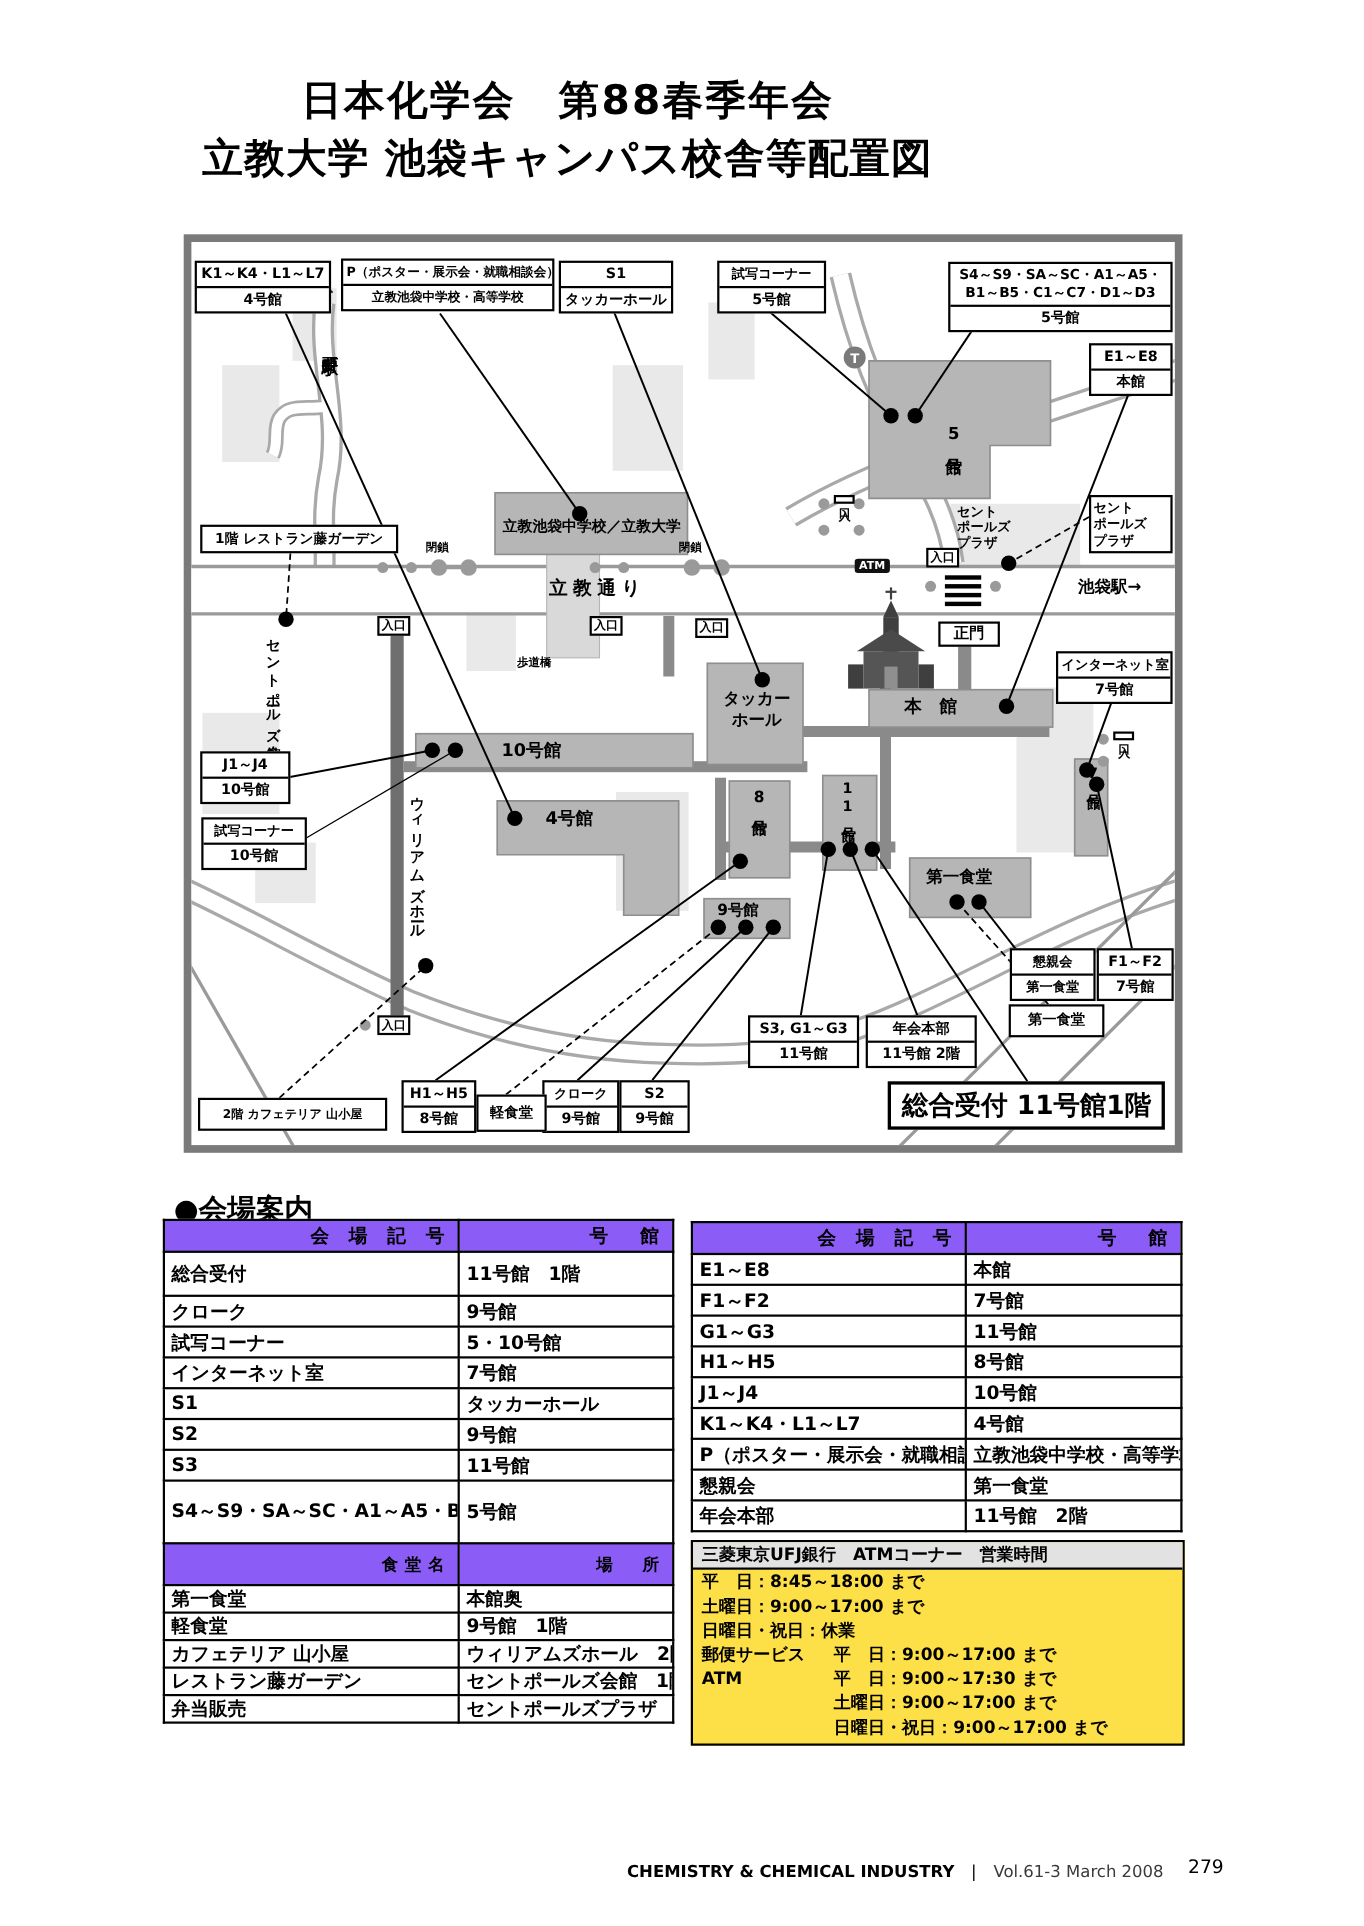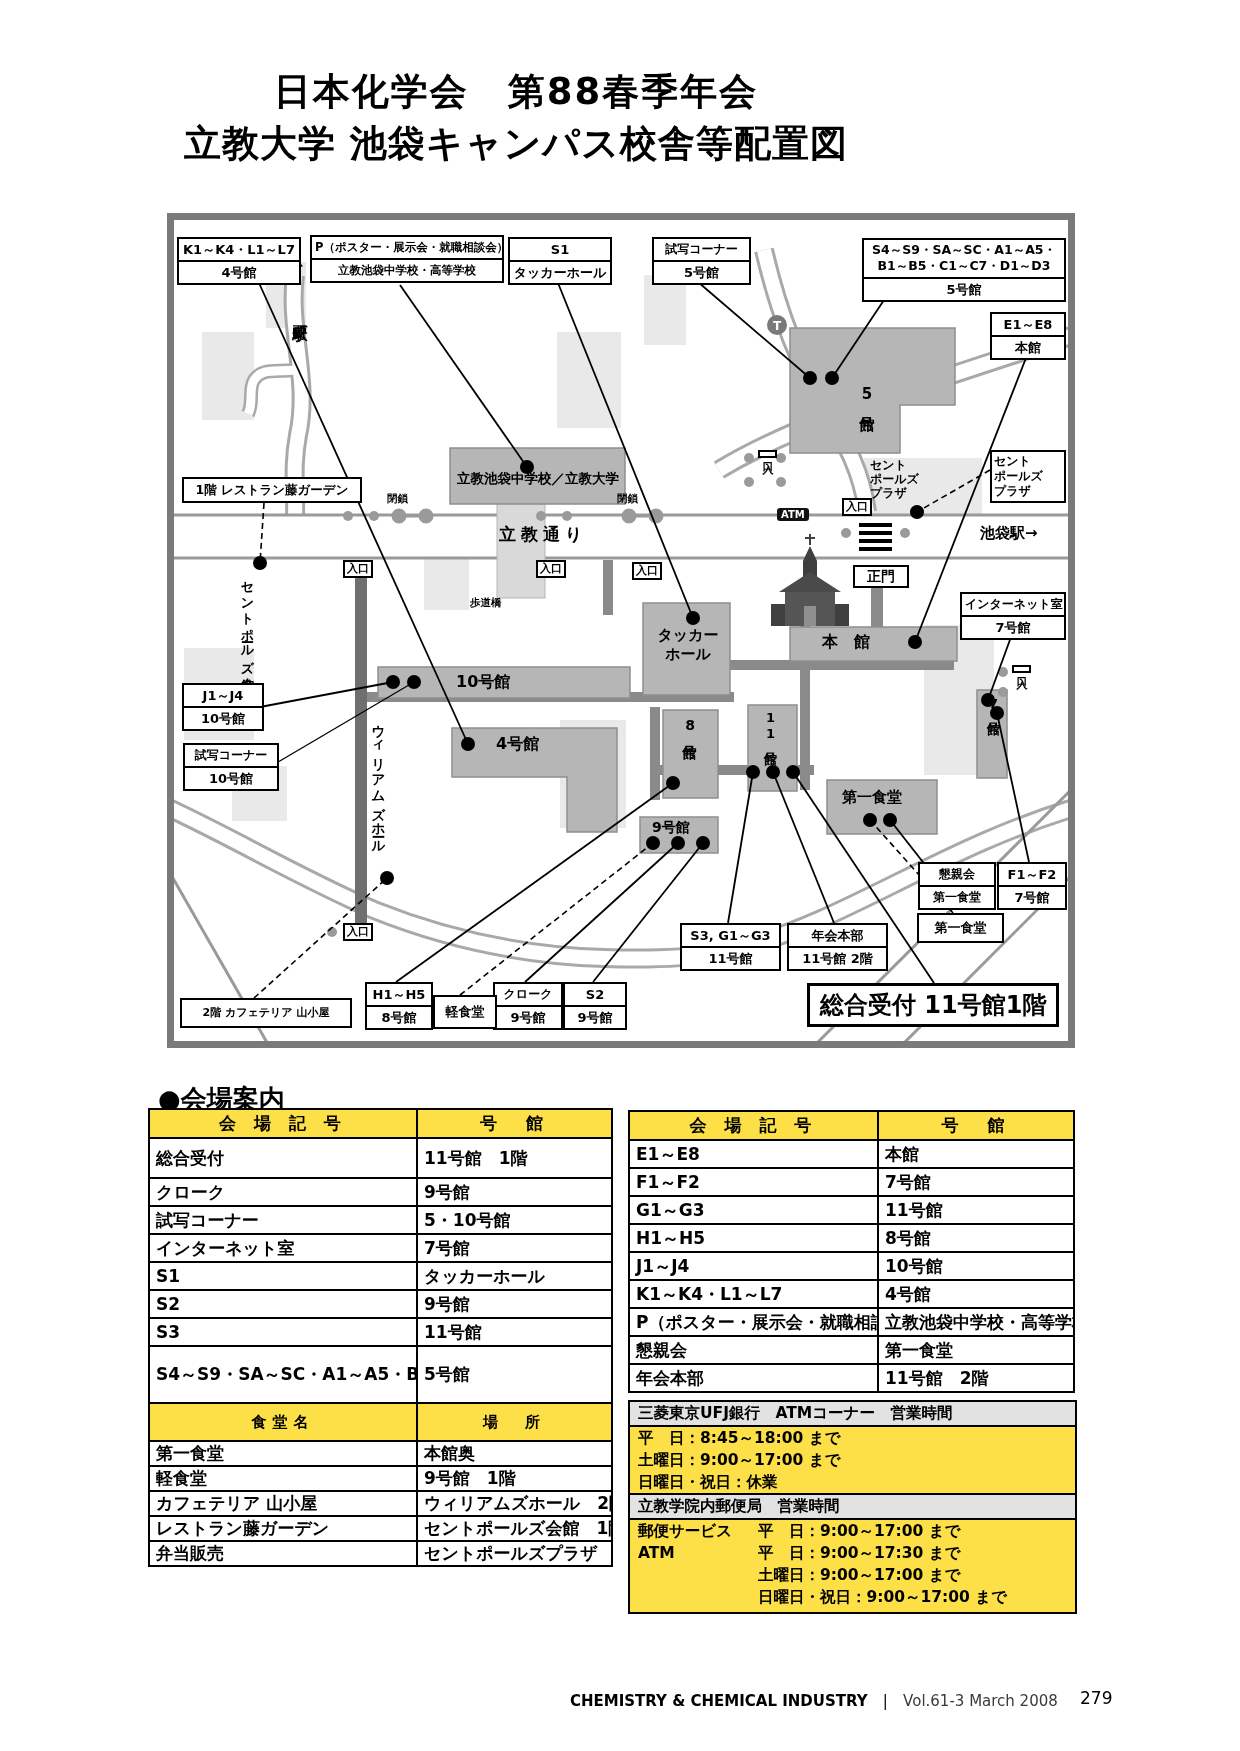--- a/index.html
+++ b/index.html
@@ -23,21 +23,21 @@
   .ent.v{writing-mode:vertical-rl;text-orientation:upright;padding:2px 1px;line-height:13px;}
   .vtext{writing-mode:vertical-rl;text-orientation:upright;letter-spacing:1px;}
   .blabel{position:absolute;z-index:5;white-space:nowrap;}
   .atm{position:absolute;background:#111;color:#fff;font-size:10px;line-height:13px;padding:0 4px;border-radius:3px;z-index:6;}
   .reception{position:absolute;border:3px solid #000;background:#fff;font-size:24px;line-height:38px;padding:0 10px;white-space:nowrap;z-index:7;}
   .smalltxt{font-size:10.5px;line-height:12px;}
   
   .hd{position:absolute;font-size:26px;}
   table.tb{border-collapse:collapse;table-layout:fixed;background:#fff;}
   table.tb th,table.tb td{border:2px solid #000;font-size:17px;padding:0 6px;overflow:hidden;white-space:nowrap;}
-  table.tb th{background:#fde047;text-align:center;letter-spacing:6px;}
+  table.tb th{background:#8b5cf6;text-align:right;letter-spacing:6px;}
   table.tb td{text-align:left;}
   td.wrap{white-space:normal;font-size:15.5px;line-height:21px;}
   td.sm{font-size:14px;}
   td.sm2{font-size:15px;}
   
   .hours{position:absolute;border:2px solid #000;background:#fde047;z-index:2;}
   .hours .bar{background:#e2e2e2;border-bottom:2px solid #000;font-size:15.5px;line-height:23px;padding:0 8px;white-space:nowrap;}
   .hours .bar.mid{border-top:2px solid #000;}
   .hours .ln{font-size:15.5px;line-height:22px;padding:0 8px;white-space:nowrap;}
   .hours .cols{display:flex;}
@@ -479,21 +479,20 @@
           <td class="sm2">セントポールズプラザ</td>
         </tr>
   </tbody>
     </table>
 
   <div class="hours" style="left:628px;top:1400px;width:445px;">
     <div class="bar">三菱東京UFJ銀行　ATMコーナー　営業時間</div>
     <div class="ln">平　日：8:45～18:00 まで</div>
     <div class="ln">土曜日：9:00～17:00 まで</div>
     <div class="ln">日曜日・祝日：休業</div>
-    <div class="bar mid">立教学院内郵便局　営業時間</div>
     <div class="ln cols">
       <span class="lab">郵便サービス</span>
         <span>平　日：9:00～17:00 まで</span>
     </div>
     <div class="ln cols">
       <span class="lab">ATM</span>
         <span>平　日：9:00～17:30 まで</span>
     </div>
     <div class="ln cols">
       <span class="lab"></span>

